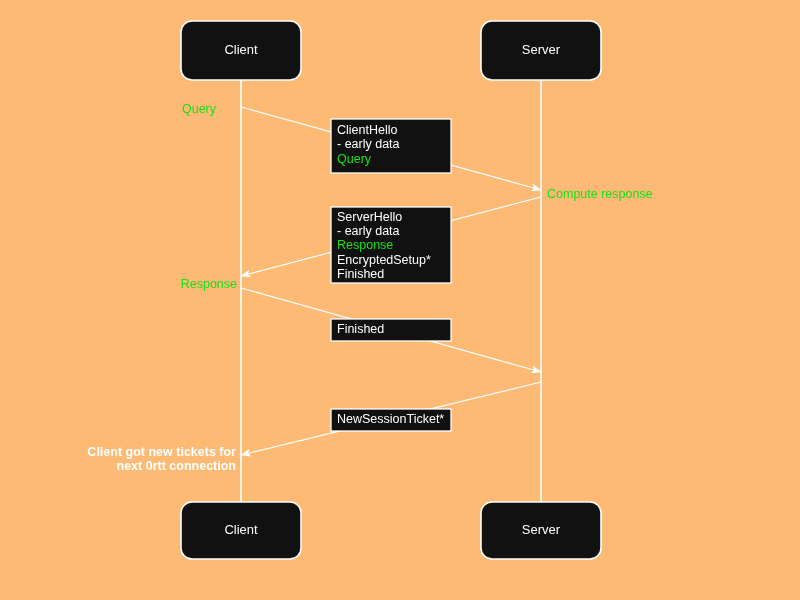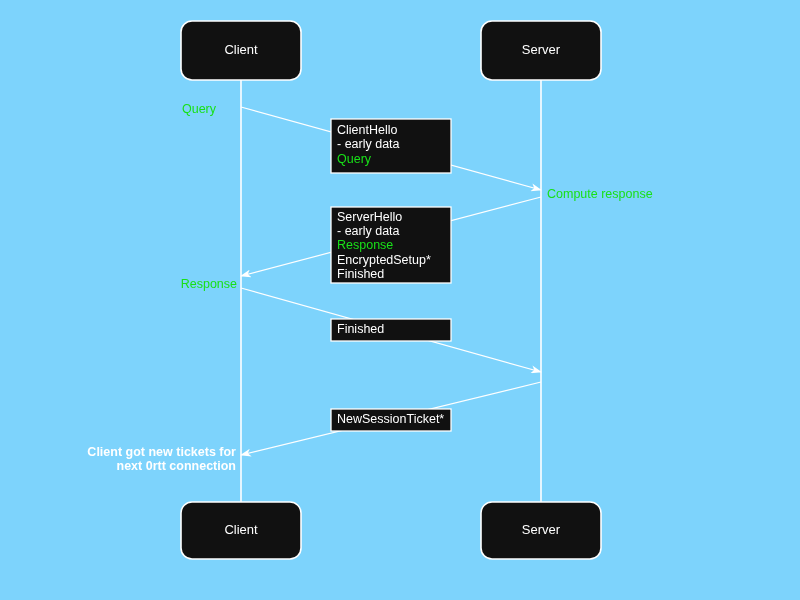--- a/index.html
+++ b/index.html
@@ -4,21 +4,21 @@
 <style>
   html, body {
     margin: 0;
     padding: 0;
     background: #0d0d0d;
   }
   #diagram-root {
     position: relative;
     width: 800px;
     height: 600px;
-    background: #7dd3fc;
+    background: #fdba74;
     overflow: hidden;
     font-family: "Liberation Sans", sans-serif;
   }
   svg.layer {
     position: absolute;
     top: 0;
     left: 0;
     width: 800px;
     height: 600px;
   }

